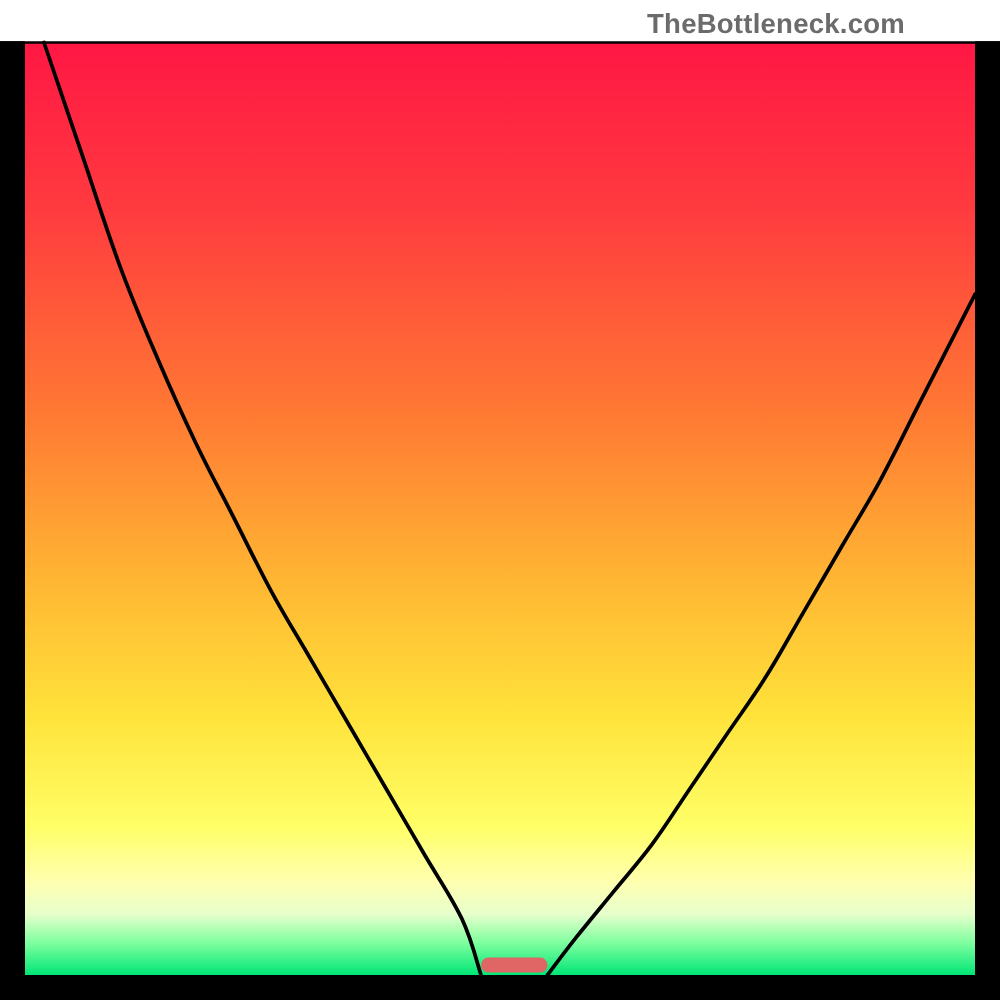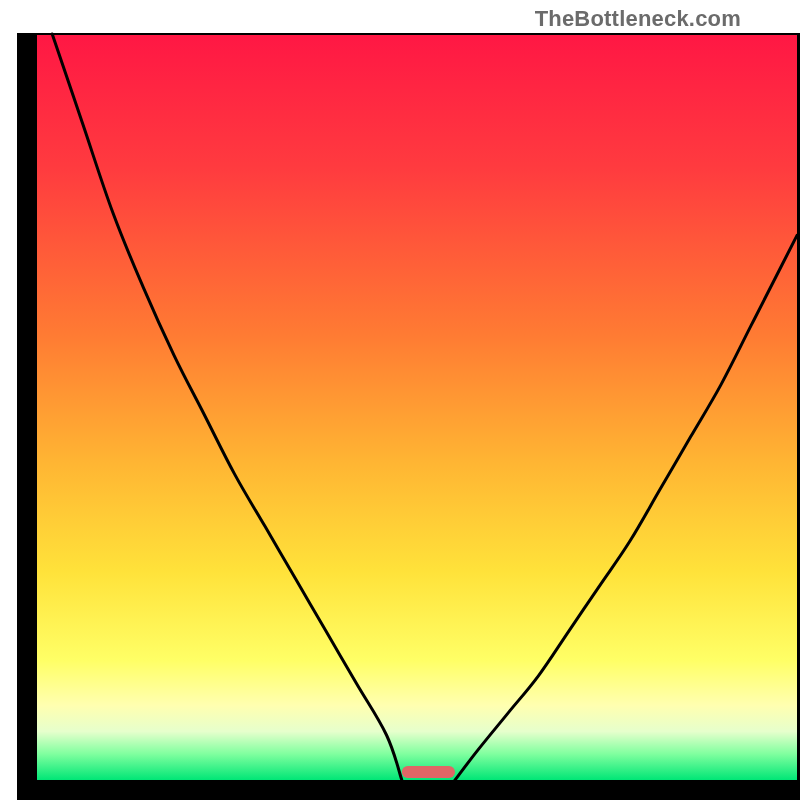--- a/index.html
+++ b/index.html
@@ -9,21 +9,20 @@
     height: 800px;
     overflow: hidden;
     background: #fff;
     font-family: Arial, Helvetica, sans-serif;
   }
   .frame {
     position: relative;
     width: 740px;
     height: 800px;
     box-sizing: border-box;
-    margin-left: 17px;
   }
   .watermark {
     position: absolute;
     top: 6px;
     right: 16px;
     font-size: 22px;
     font-weight: 600;
     color: #6b6b6b;
     letter-spacing: 0.2px;
     user-select: none;

